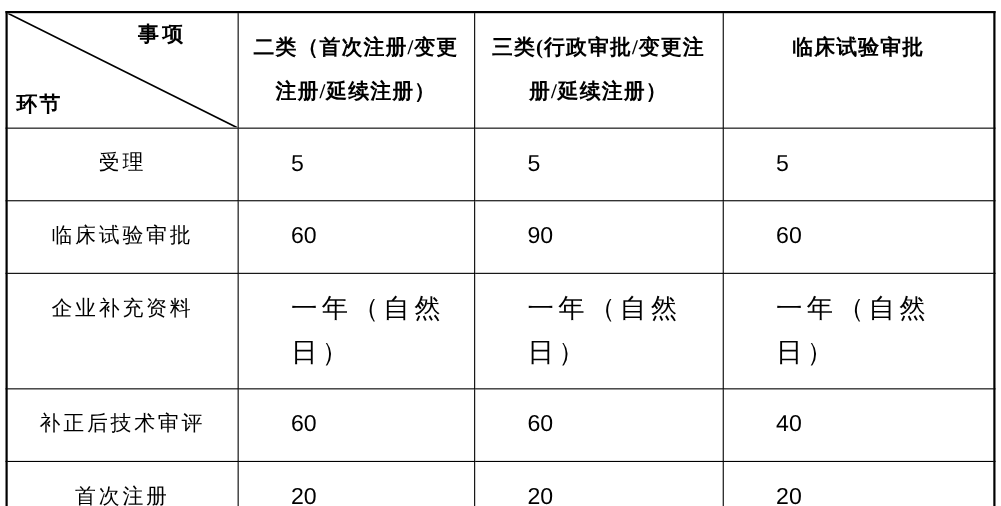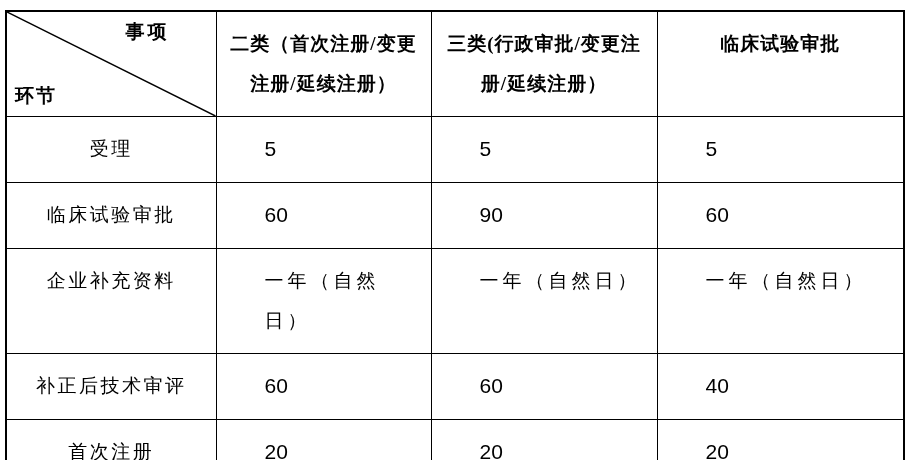--- a/index.html
+++ b/index.html
@@ -57,21 +57,21 @@
     letter-spacing: 2.5px;
   }
   .value-cell {
     font-family: "Liberation Sans", "DejaVu Sans", sans-serif;
     font-size: 21px;
     text-align: left;
     padding-left: 48px !important;
   }
   .value-cell.cjk-value {
     font-family: "Liberation Serif", "DejaVu Serif", serif;
-    font-size: 19px;
+    font-size: 24px;
     letter-spacing: 4px;
   }
 
   
   .corner-cell {
     position: relative;
   }
   .corner-cell svg {
     position: absolute;
     left: 0; top: 0;

